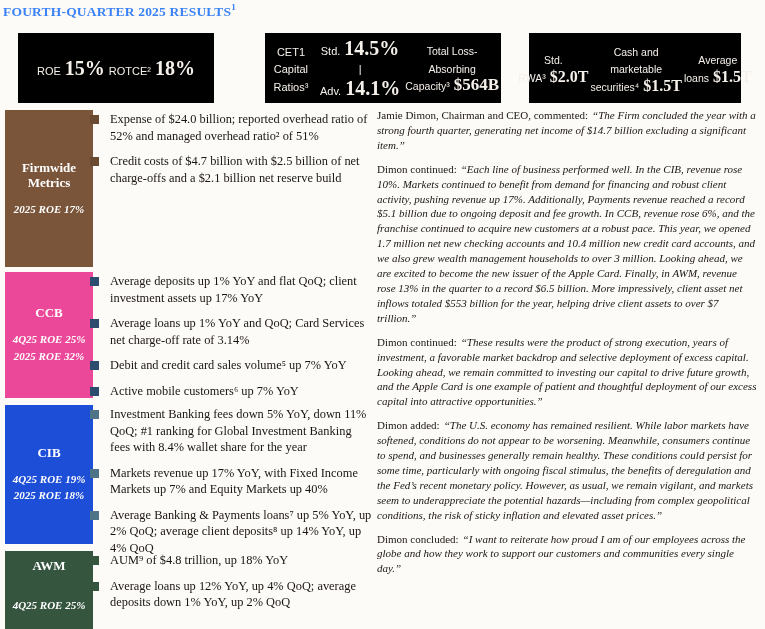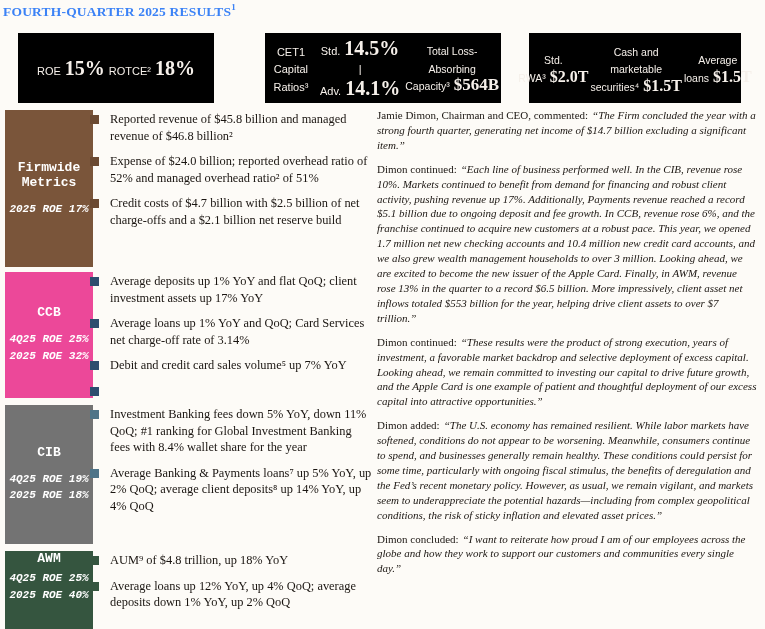--- a/index.html
+++ b/index.html
@@ -36,26 +36,26 @@
   }
   .s-value-md{font-size:17px;}
   .s-value-sm{font-size:16px;}
   .s-line{line-height:1.1;}
   
   .section{position:absolute;left:5px;width:367px;}
   .label-box{
     position:absolute;left:0;top:0;bottom:0;width:88px;
     display:flex;flex-direction:column;align-items:center;justify-content:center;
     text-align:center;color:#ffffff;
-    font-family:Liberation Mono, monospace;
+    font-family:Liberation Serif, serif;
   }
   .lb-firmwide{background:#7a553a;}
   .lb-ccb{background:#ec4899;}
-  .lb-cib{background:#737373;}
-  .lb-awm{background:#35553f;justify-content:flex-start;padding-top:1px;box-sizing:border-box;}
+  .lb-cib{background:#1d4ed8;}
+  .lb-awm{background:#35553f;justify-content:flex-start;padding-top:8px;box-sizing:border-box;gap:20px;}
   .label-name{font-weight:bold;font-size:13px;line-height:1.15;margin-bottom:9px;}
   .label-sub{font-weight:bold;font-style:italic;font-size:11px;line-height:1.25;margin-top:3px;}
   .bullets{
     position:absolute;left:85px;right:0;top:1px;
     margin:0;padding:0;list-style:none;
   }
   .bullets li{
     position:relative;padding-left:20px;margin-bottom:9px;
     font-size:12.4px;line-height:16.5px;
   }
@@ -117,48 +117,48 @@
       <span class="s-label s-label-sm">Average loans</span><span class="s-value s-value-sm">$1.5T</span>
     </div>
   </div>
 
   <div class="section" style="top:110px;height:157px;">
     <div class="label-box lb-firmwide">
       <div class="label-name">Firmwide Metrics</div>
       <div class="label-sub">2025 ROE 17%</div>
     </div>
     <ul class="bullets">
-      <li><span class="sq sq-firmwide"></span><span>Reported revenue of $45.8 billion and managed revenue of $46.8 billion²</span></li>
       <li><span class="sq sq-firmwide"></span><span>Expense of $24.0 billion; reported overhead ratio of 52% and managed overhead ratio² of 51%</span></li>
       <li><span class="sq sq-firmwide"></span><span>Credit costs of $4.7 billion with $2.5 billion of net charge-offs and a $2.1 billion net reserve build</span></li>
     </ul>
   </div>
 
   <div class="section" style="top:272px;height:126px;">
     <div class="label-box lb-ccb">
       <div class="label-name">CCB</div>
       <div class="label-sub">4Q25 ROE 25%</div>
       <div class="label-sub">2025 ROE 32%</div>
     </div>
     <ul class="bullets">
       <li><span class="sq sq-ccb"></span><span>Average deposits up 1% YoY and flat QoQ; client investment assets up 17% YoY</span></li>
       <li><span class="sq sq-ccb"></span><span>Average loans up 1% YoY and QoQ; Card Services net charge-off rate of 3.14%</span></li>
       <li><span class="sq sq-ccb"></span><span>Debit and credit card sales volume⁵ up 7% YoY</span></li>
-      <li><span class="sq sq-ccb"></span></li>
+      <li><span class="sq sq-ccb"></span><span>Active mobile customers⁶ up 7% YoY</span></li>
     </ul>
   </div>
 
   <div class="section" style="top:405px;height:139px;">
     <div class="label-box lb-cib">
       <div class="label-name">CIB</div>
       <div class="label-sub">4Q25 ROE 19%</div>
       <div class="label-sub">2025 ROE 18%</div>
     </div>
     <ul class="bullets">
       <li><span class="sq sq-cib"></span><span>Investment Banking fees down 5% YoY, down 11% QoQ; #1 ranking for Global Investment Banking fees with 8.4% wallet share for the year</span></li>
+      <li><span class="sq sq-cib"></span><span>Markets revenue up 17% YoY, with Fixed Income Markets up 7% and Equity Markets up 40%</span></li>
       <li><span class="sq sq-cib"></span><span>Average Banking &amp; Payments loans⁷ up 5% YoY, up 2% QoQ; average client deposits⁸ up 14% YoY, up 4% QoQ</span></li>
     </ul>
   </div>
 
   <div class="section" style="top:551px;height:78px;">
     <div class="label-box lb-awm">
       <div class="label-name" style="margin-bottom:2px;">AWM</div>
       <div class="label-sub">4Q25 ROE 25%</div>
       <div class="label-sub">2025 ROE 40%</div>
     </div>

